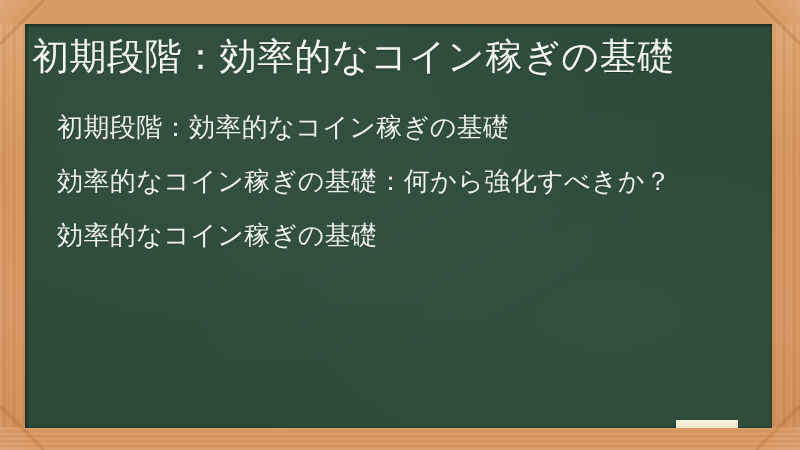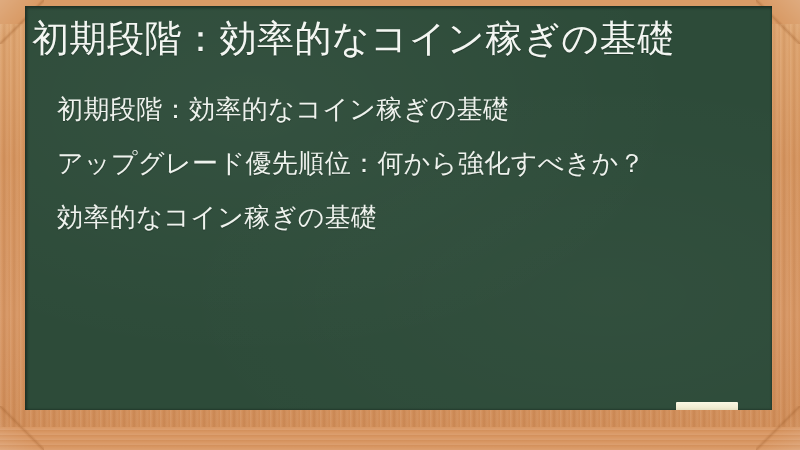--- a/index.html
+++ b/index.html
@@ -61,21 +61,21 @@
   .miter.tr { right:0; top:0;
     background:linear-gradient(225deg, rgba(255,255,255,0.16) 0%, rgba(255,255,255,0) 46%, rgba(150,85,35,0.30) 50%, rgba(255,255,255,0) 54%); }
   .miter.bl { left:0;  bottom:0;
     background:linear-gradient(45deg, rgba(255,255,255,0.10) 0%, rgba(255,255,255,0) 46%, rgba(150,85,35,0.28) 50%, rgba(255,255,255,0) 54%); }
   .miter.br { right:0; bottom:0;
     background:linear-gradient(315deg, rgba(255,255,255,0.10) 0%, rgba(255,255,255,0) 46%, rgba(150,85,35,0.28) 50%, rgba(255,255,255,0) 54%); }
 
   
   #chalkboard-surface {
     position:absolute;
-    left:25px; top:6px;
+    left:25px; top:24px;
     width:747px; height:404px;
     background:#2d4b39;
     background-image:
       radial-gradient(ellipse at 30% 25%, rgba(255,255,255,0.035) 0%, rgba(255,255,255,0) 60%),
       radial-gradient(ellipse at 78% 72%, rgba(255,255,255,0.022) 0%, rgba(255,255,255,0) 55%);
     box-shadow:
       inset 2px 2px 3px rgba(0,0,0,0.38),
       inset -1px -1px 2px rgba(0,0,0,0.22);
     overflow:hidden;
   }
@@ -132,20 +132,20 @@
   <div class="miter tr"></div>
   <div class="miter bl"></div>
   <div class="miter br"></div>
 
   <div id="chalkboard-surface">
 
     <div id="board-title">初期段階：効率的なコイン稼ぎの基礎</div>
 
     <ul id="board-list">
       <li class="board-list-item">初期段階：効率的なコイン稼ぎの基礎</li>
-      <li class="board-list-item">アップグレード優先順位：何から強化すべきか？</li>
+      <li class="board-list-item">効率的なコイン稼ぎの基礎：何から強化すべきか？</li>
       <li class="board-list-item">効率的なコイン稼ぎの基礎</li>
     </ul>
 
     <div id="chalk-stick"></div>
 
   </div>
 </div>
 
 </body></html>

